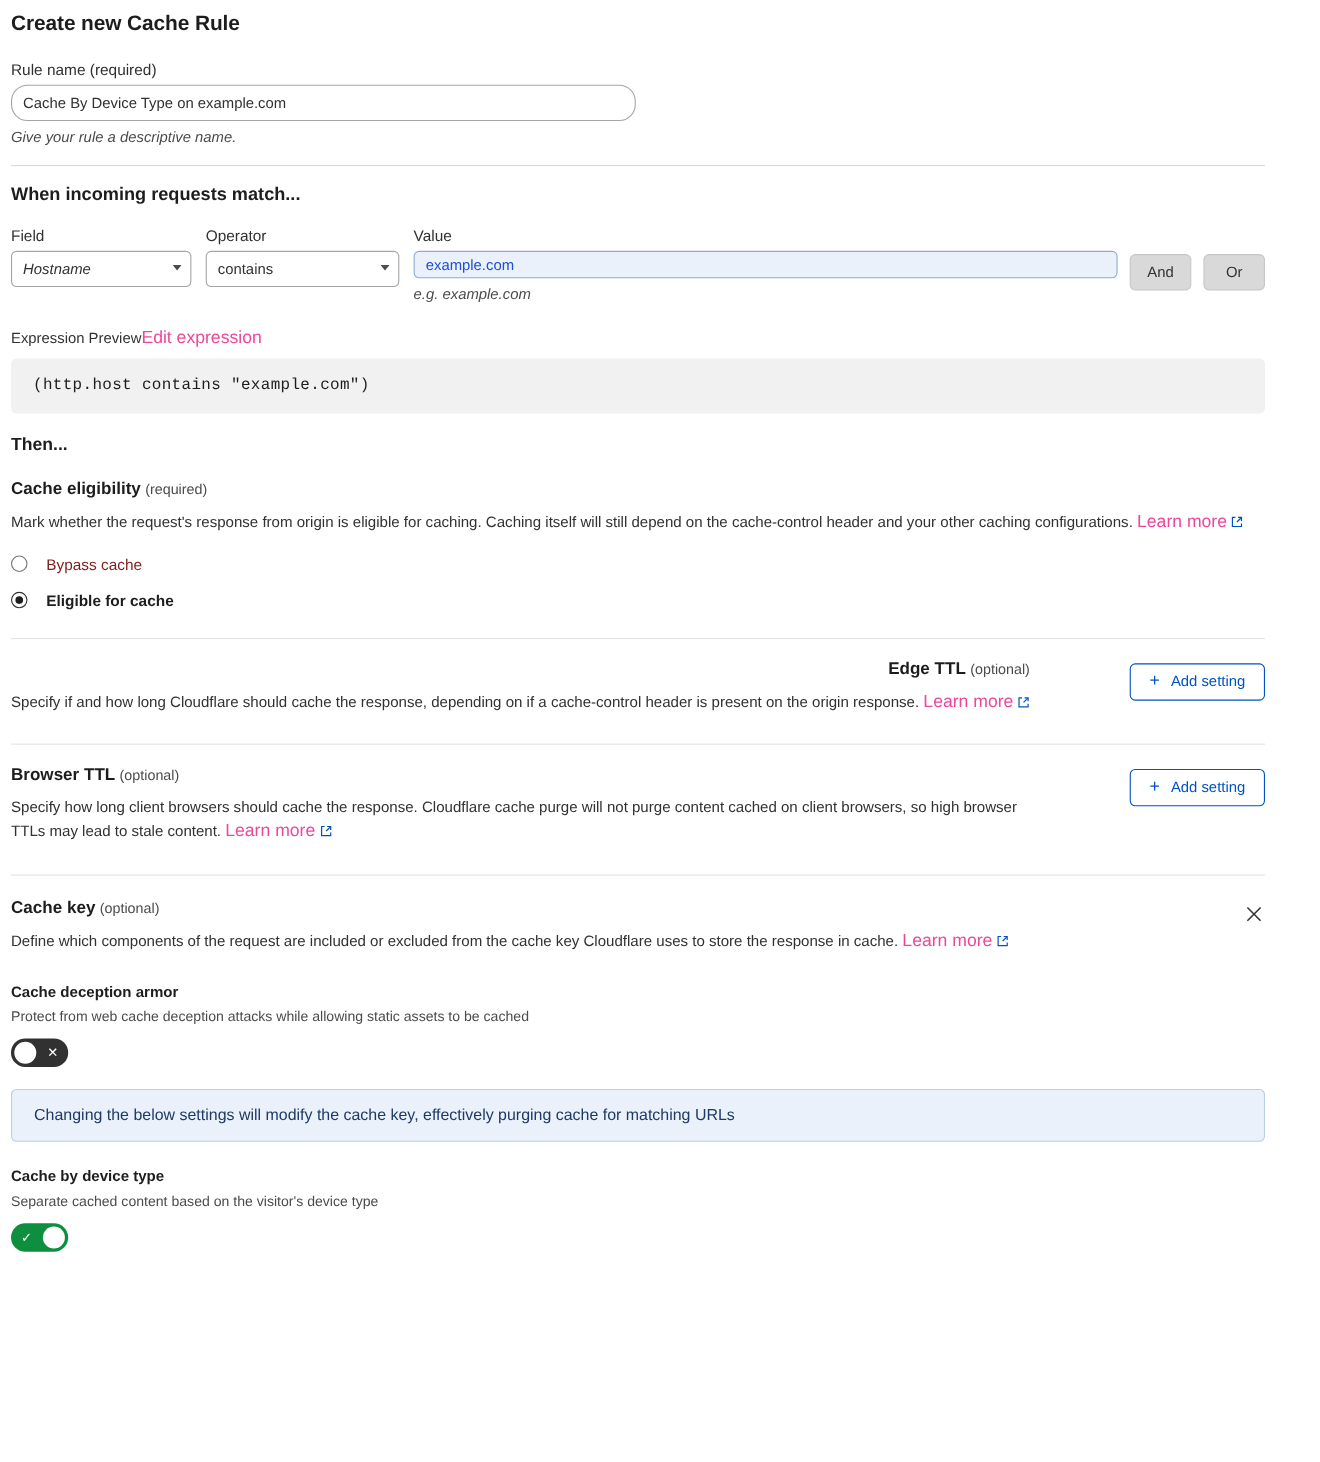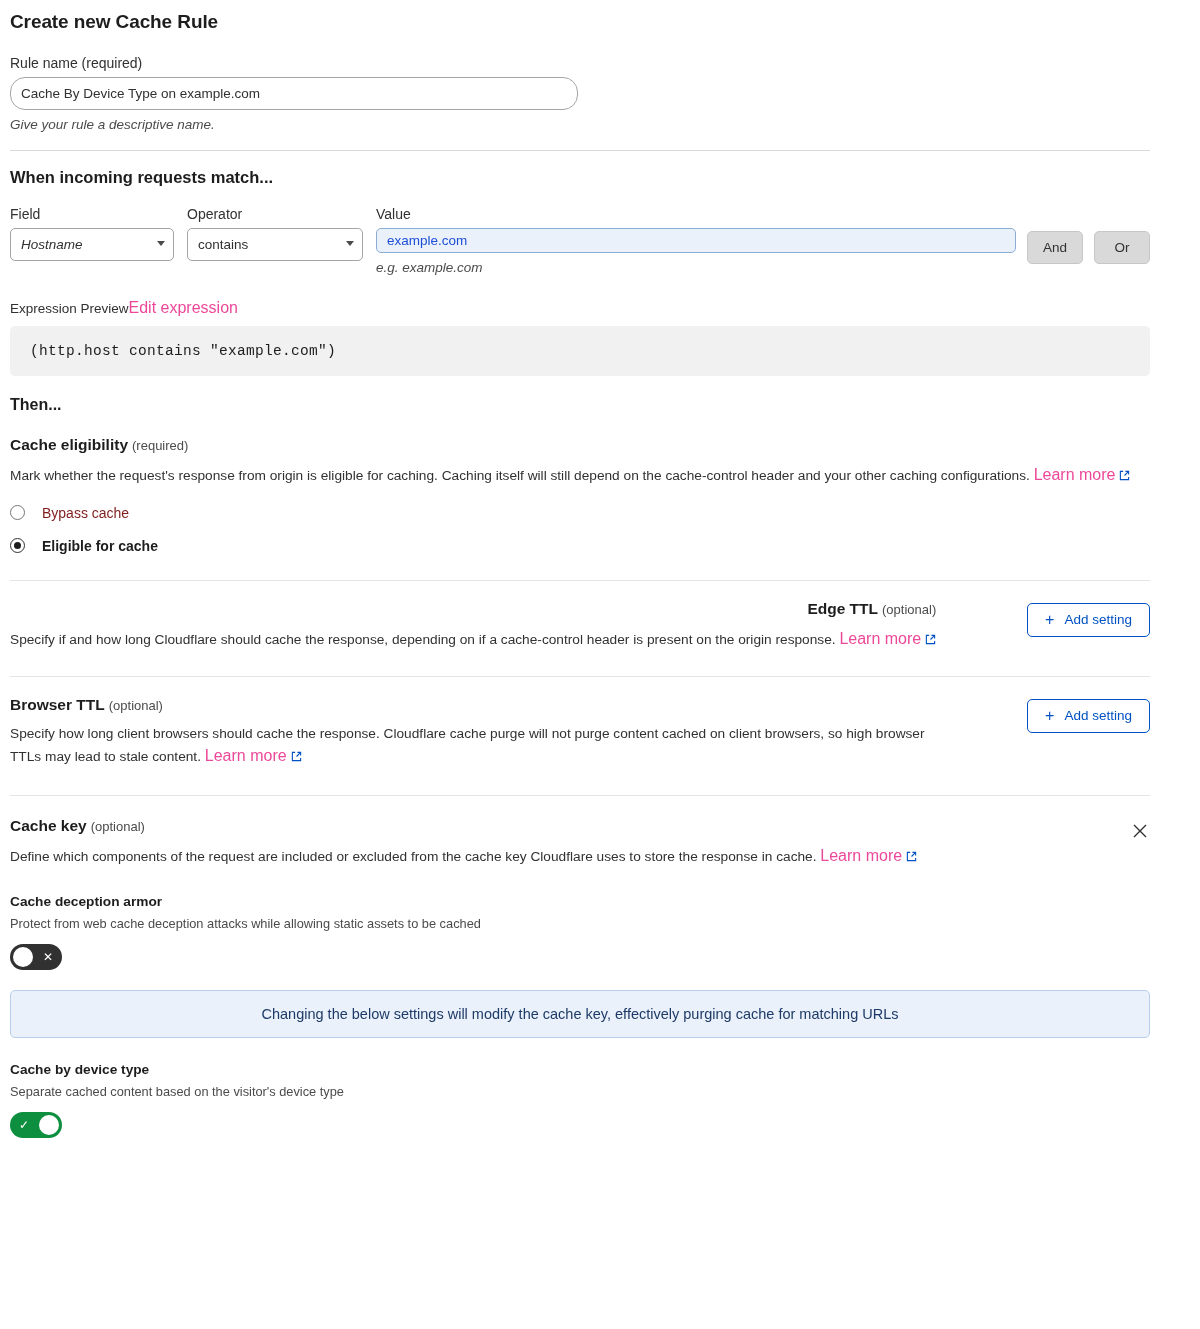--- a/index.html
+++ b/index.html
@@ -276,21 +276,20 @@
   .toggle.on .toggle-glyph { left: 9px; }
   .banner {
     margin-top: 20px;
     width: 1140px;
     background: #eaf1fb;
     border: 1px solid #b9cfe9;
     border-radius: 5px;
     padding: 15px 20px;
     font-size: 14.5px;
     color: #1d3a66;
-    text-align: center;
   }
   .section-sep {
     height: 1px;
     background: #e3e3e3;
     border: 0;
     margin: 21px 0 0 0;
     width: 1140px;
   }
 </style>
 </head>

